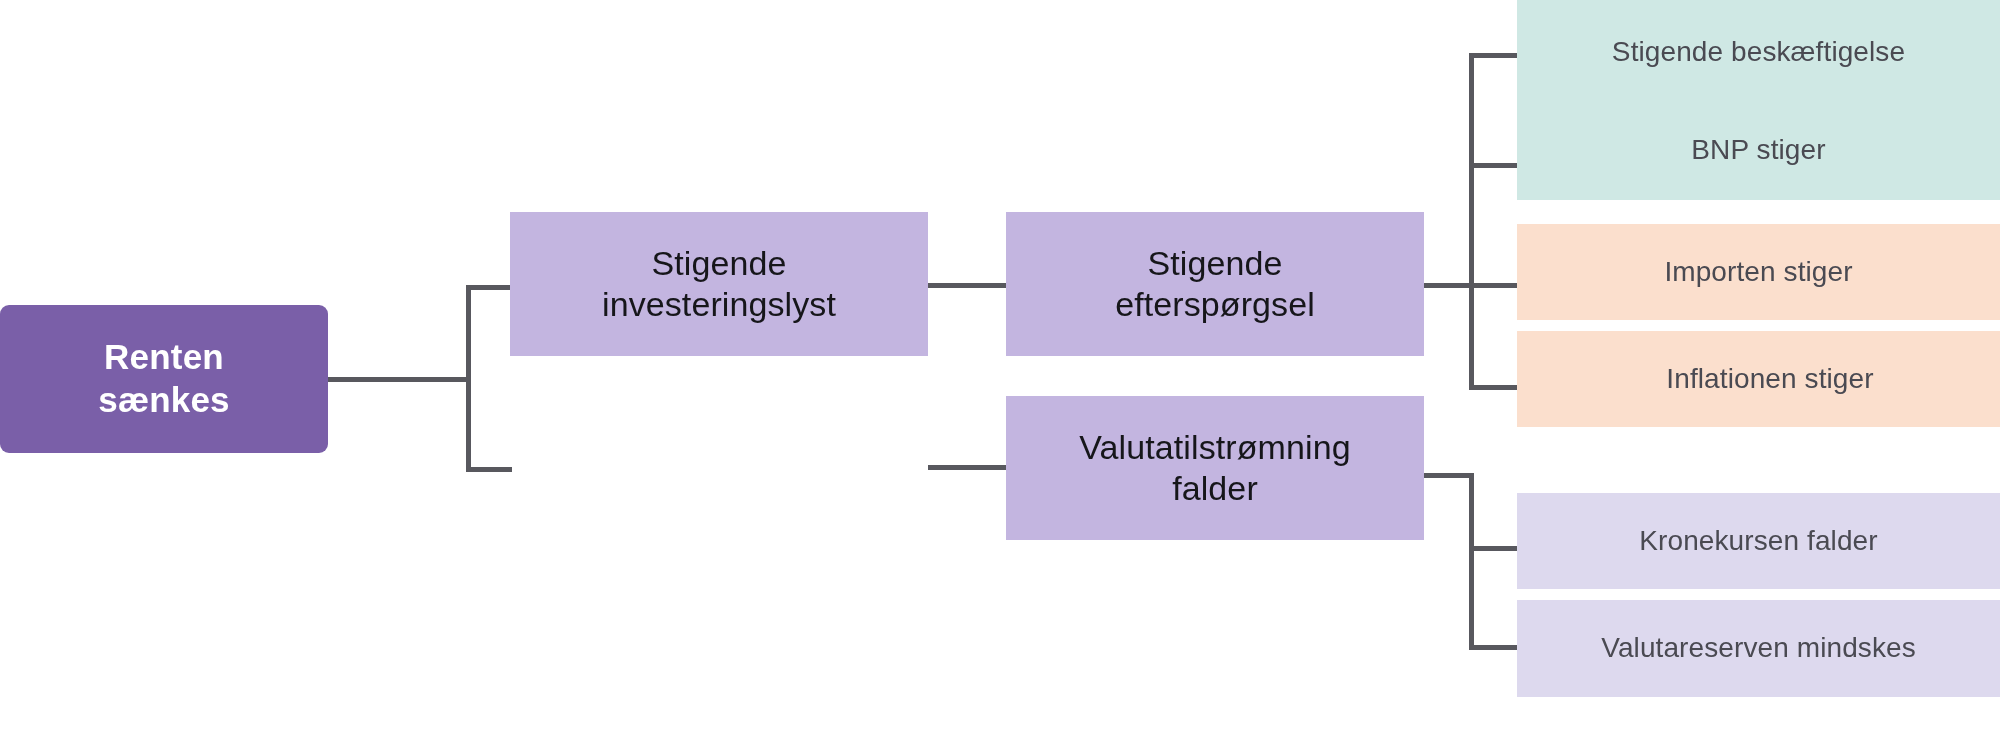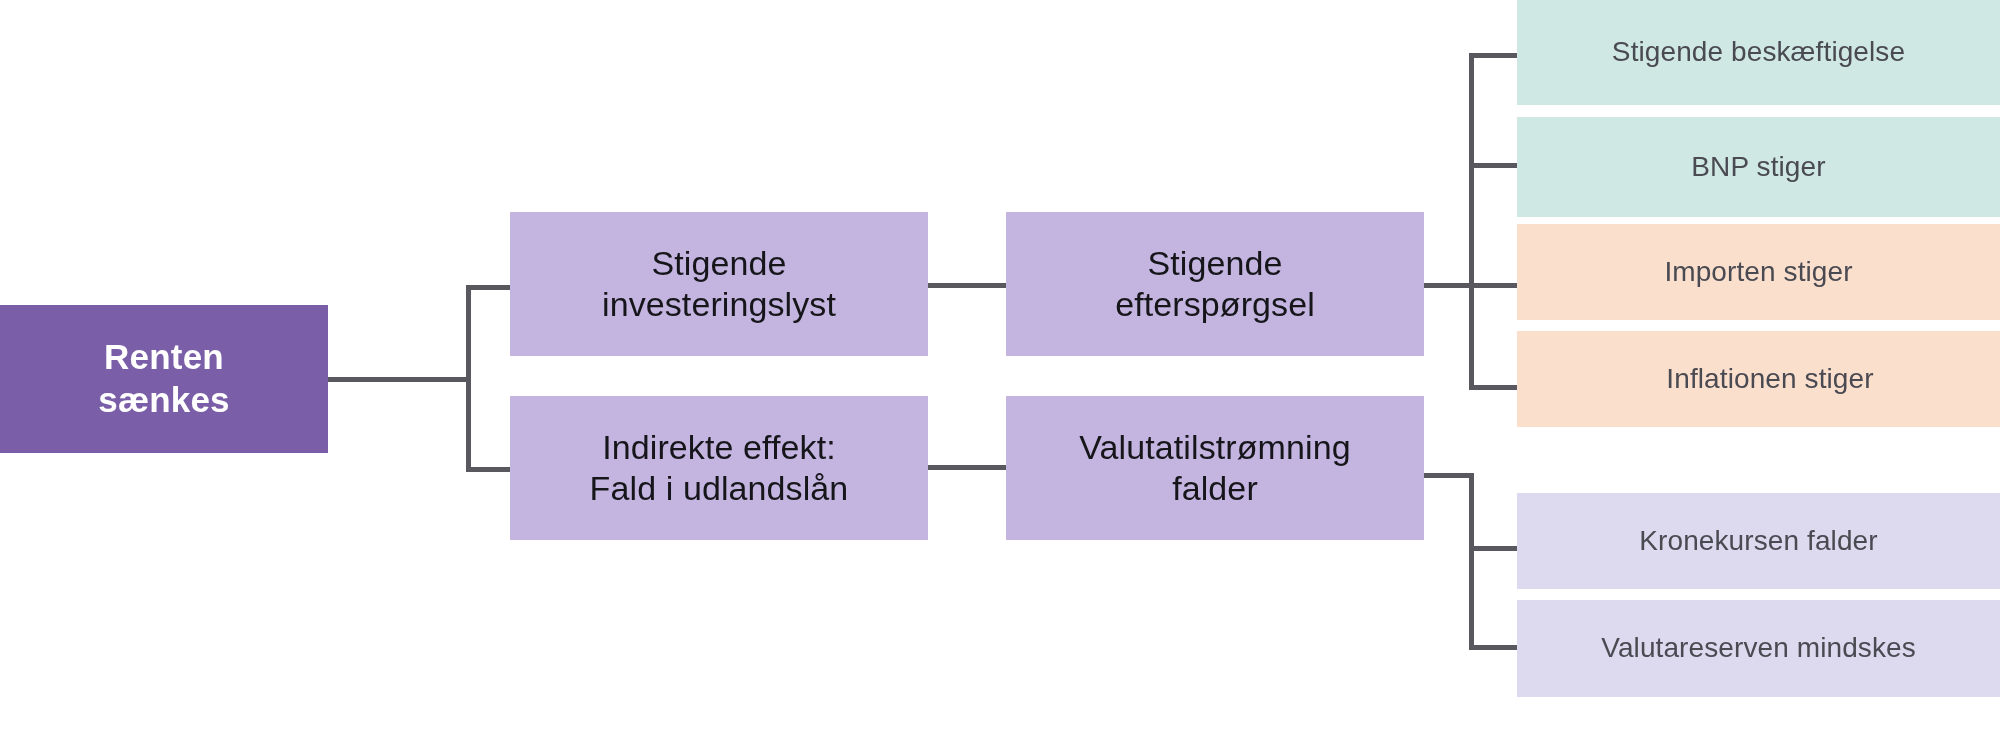--- a/index.html
+++ b/index.html
@@ -80,60 +80,54 @@
 
   <div class="line line-h" style="left:1469px; top:53px; width:50px;"></div>
   <div class="line line-h" style="left:1469px; top:163px; width:50px;"></div>
   <div class="line line-h" style="left:1469px; top:385px; width:50px;"></div>
 
   <div class="line line-h" style="left:1424px; top:473px; width:50px;"></div>
   <div class="line line-v" style="left:1469px; top:473px; height:177px;"></div>
   <div class="line line-h" style="left:1469px; top:546px; width:50px;"></div>
   <div class="line line-h" style="left:1469px; top:645px; width:50px;"></div>
 
-  <div class="node node-root" style="left:0px; top:305px; width:328px; height:148px;">
+  <div class="node node-root" style="left:0px; top:305px; width:328px; height:148px;border-radius:9px;">
     <div>
       <div>Renten</div>
       <div>sænkes</div>
     </div>
   </div>
 
   <div class="node node-mid" style="left:510px; top:212px; width:418px; height:144px;">
     <div>
       <div>Stigende</div>
       <div>investeringslyst</div>
     </div>
   </div>
 
-  <div class="node node-mid" style="left:510px; top:396px; width:418px; height:144px;">
-    <div>
-      <div>Indirekte effekt:</div>
-      <div>Fald i udlandslån</div>
-    </div>
-  </div>
 
   <div class="node node-mid" style="left:1006px; top:212px; width:418px; height:144px;">
     <div>
       <div>Stigende</div>
       <div>efterspørgsel</div>
     </div>
   </div>
 
   <div class="node node-mid" style="left:1006px; top:396px; width:418px; height:144px;">
     <div>
       <div>Valutatilstrømning</div>
       <div>falder</div>
     </div>
   </div>
 
   <div class="node node-leaf leaf-teal" style="left:1517px; top:0px; width:483px; height:105px;">
     <span>Stigende beskæftigelse</span>
   </div>
 
-  <div class="node node-leaf leaf-teal" style="left:1517px; top:117px; width:483px; height:100px;">
+  <div class="node node-leaf leaf-teal" style="left:1517px; top:100px; width:483px; height:100px;">
     <span>BNP stiger</span>
   </div>
 
   <div class="node node-leaf leaf-peach" style="left:1517px; top:224px; width:483px; height:96px;">
     <span>Importen stiger</span>
   </div>
 
   <div class="node node-leaf leaf-peach" style="left:1517px; top:331px; width:483px; height:96px;padding-left:23px;">
     <span>Inflationen stiger</span>
   </div>

